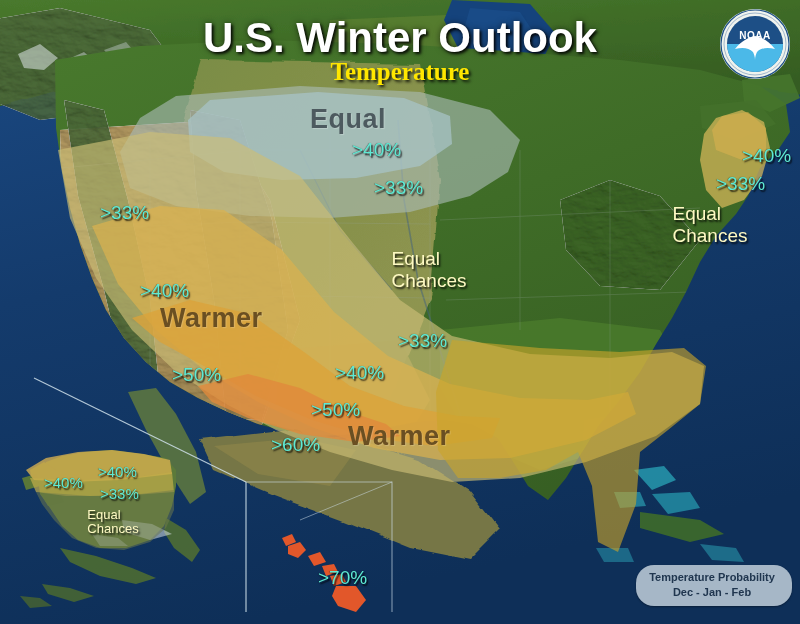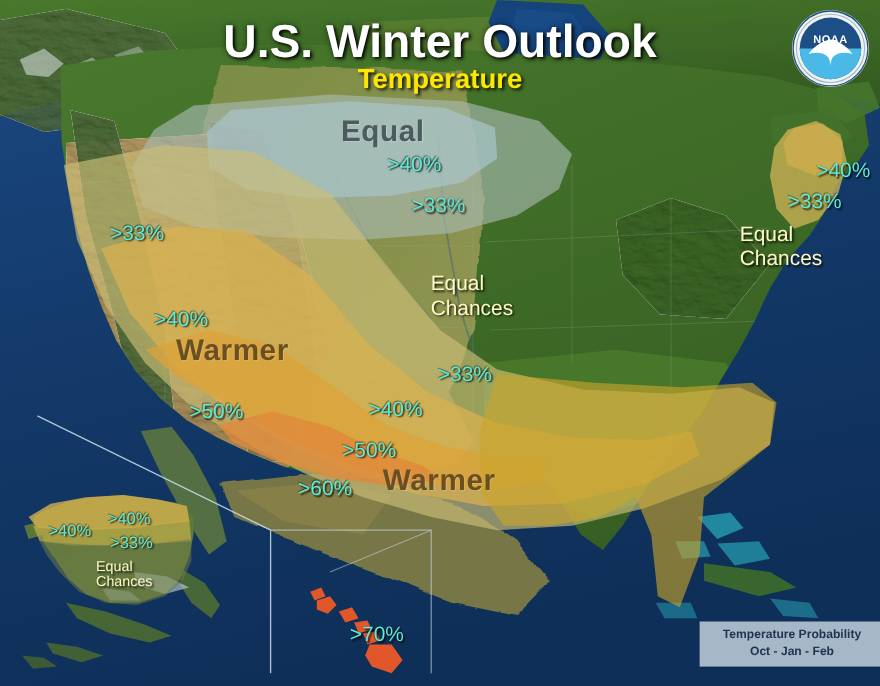--- a/index.html
+++ b/index.html
@@ -37,32 +37,34 @@
   
   #title{
     position:absolute;left:0;right:0;top:14px;text-align:center;
     color:#ffffff;font-weight:bold;font-size:42px;letter-spacing:0px;
     text-shadow:2px 2px 3px rgba(0,0,0,.85), 0 0 6px rgba(0,0,0,.5);
   }
   #subtitle{
     position:absolute;left:0;right:0;top:58px;text-align:center;
     color:#ffe600;font-weight:bold;font-size:25px;
     text-shadow:2px 2px 3px rgba(0,0,0,.85);
+    font-family:Liberation Serif, serif;
   }
 
   
   #noaa{position:absolute;right:9px;top:8px;width:72px;height:72px;}
 
   
   #caption{
     position:absolute;left:636px;top:565px;width:152px;
     background:rgba(205,217,228,.80);
-    padding:5px 4px 6px 8px;text-align:center;
+    padding:5px 4px 6px 0;text-align:center;
     color:#20364f;font-weight:bold;font-size:11px;line-height:1.35;
     box-shadow:0 1px 2px rgba(0,0,0,.35);
+    border-radius:18px;
   }
 </style>
 </head>
 <body>
 
 <div id="stage" class="noselect">
 
   <svg class="layer" viewBox="0 0 800 624" preserveAspectRatio="none">
     <defs>
       <linearGradient id="oceanG" x1="0" y1="0" x2="0.3" y2="1">
@@ -349,16 +351,16 @@
         <div>Chances</div>
       </div>
       <div class="lbl eq sm" style="left: 113px; top: 508px; transform: translateX(-50%);">
         <div>Equal</div>
         <div>Chances</div>
       </div>
     </div>
 
   <div id="caption">
     <div>Temperature Probability</div>
-    <div>Oct - Jan - Feb</div>
+    <div>Dec - Jan - Feb</div>
   </div>
 
 </div>
 
 </body></html>

